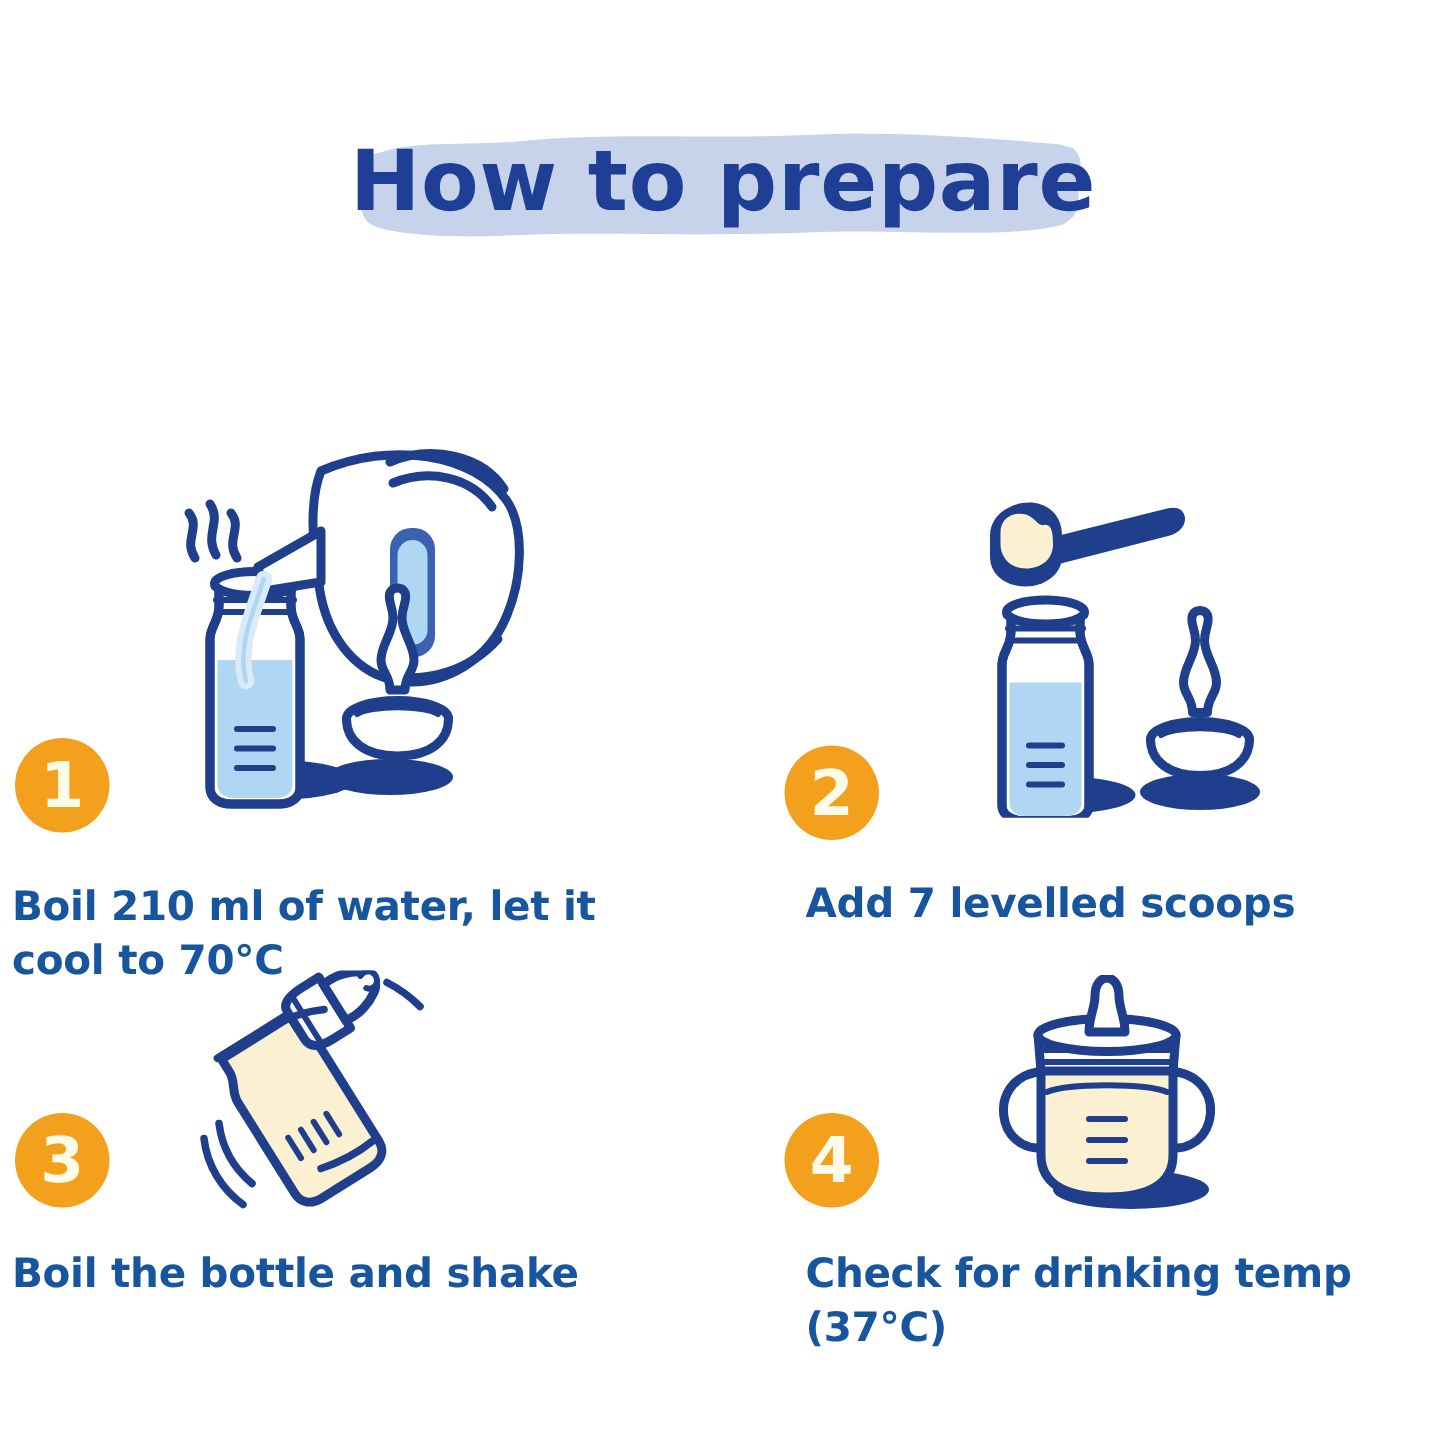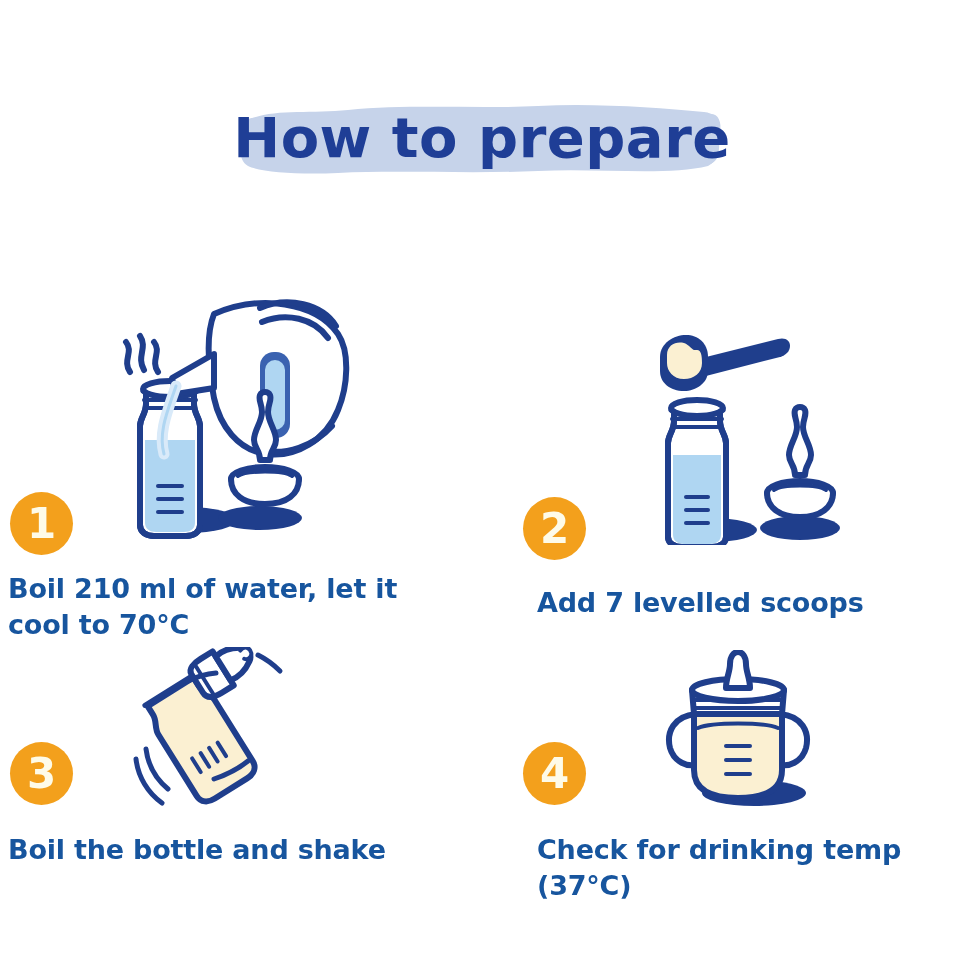--- a/index.html
+++ b/index.html
@@ -13,21 +13,21 @@
     position: relative;
     overflow: hidden;
     font-family: "Liberation Sans", sans-serif;
     -webkit-font-smoothing: antialiased;
   }
 
   
   #title-block {
     position: absolute;
     left: 0;
-    top: 96px;
+    top: 80px;
     width: 964px;
     height: 96px;
   }
   #title-highlight {
     position: absolute;
     left: 238px;
     top: 4px;
     width: 484px;
     height: 78px;
   }
@@ -83,21 +83,21 @@
   .caption {
     position: absolute;
     font-family: "DejaVu Sans", sans-serif;
     font-size: 27px;
     font-weight: bold;
     line-height: 36px;
     color: #17559E;
     letter-spacing: -0.2px;
     white-space: pre-line;
   }
-  #step-1 .caption { left: 8px;  top: 291px; width: 420px; }
+  #step-1 .caption { left: 8px;  top: 307px; width: 420px; }
   #step-2 .caption { left: 55px; top: 305px; width: 430px; }
   #step-3 .caption { left: 8px;  top: 182px; width: 440px; }
   #step-4 .caption { left: 55px; top: 182px; width: 430px; }
 </style>
 </head>
 <body>
 
 <div id="title-block">
   <svg id="title-highlight" viewBox="0 0 484 78">
     <path d="M6,22 C30,8 70,14 110,10 C170,4 240,9 300,6 C360,3 420,8 466,12

